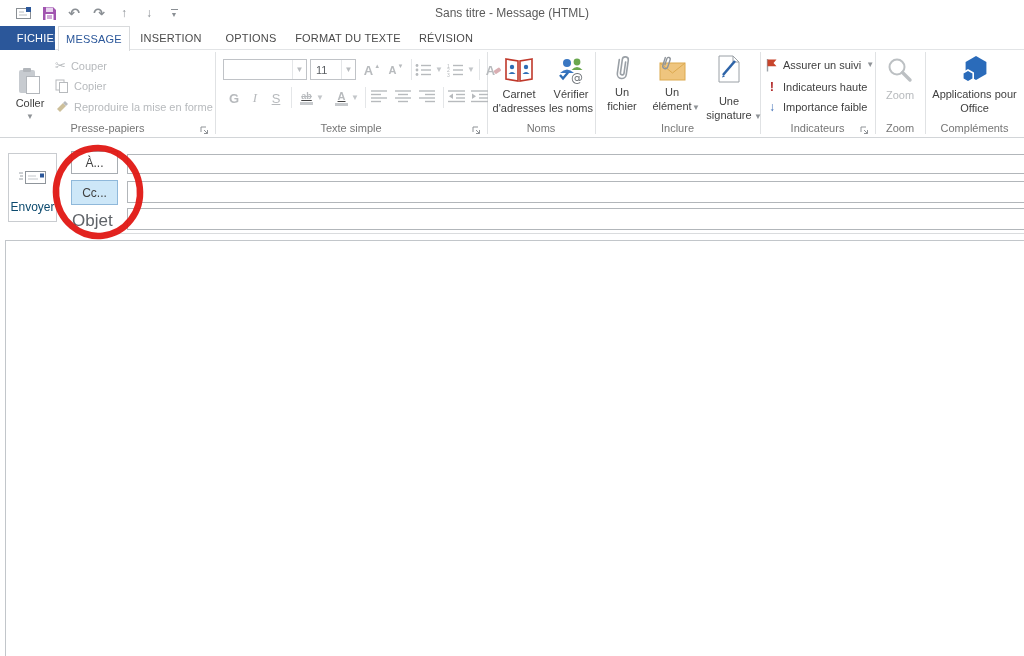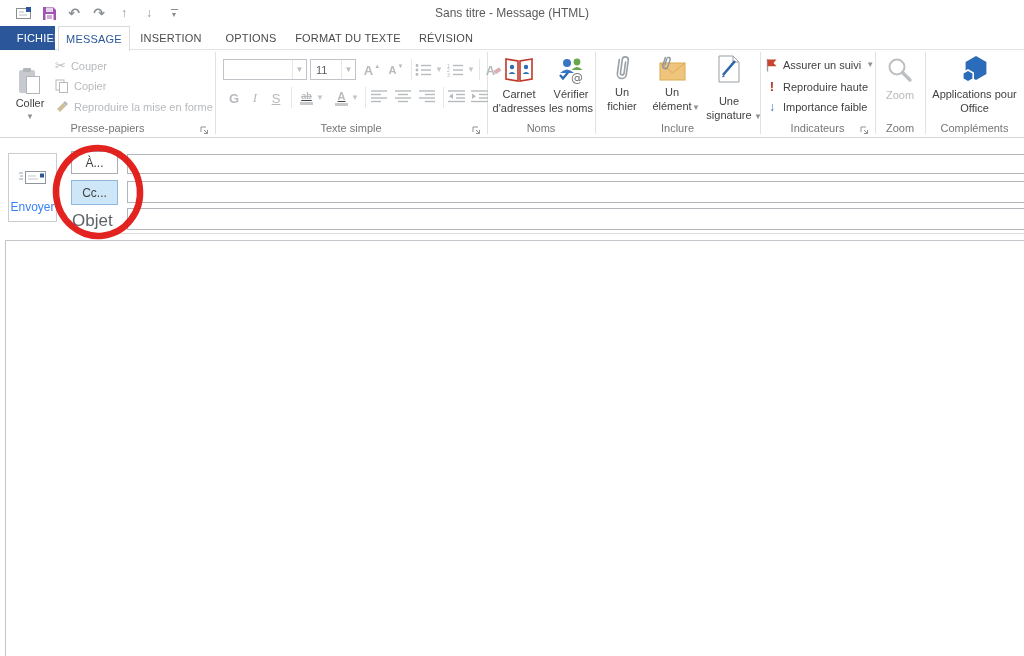--- a/index.html
+++ b/index.html
@@ -56,21 +56,21 @@
   .mini-sep{position:absolute;width:1px;top:0;height:21px;background:#e4e6e8;}
   .gi{font-size:13px;color:#b7babd;}
   .letterA{font-weight:bold;}
 
   .underbar{display:inline-block;width:13px;height:3px;background:#c7cacd;margin-top:1px;}
   .stack{display:inline-flex;flex-direction:column;align-items:center;line-height:1;text-decoration:underline;}
 
   
   .send-btn{position:absolute;left:8px;top:153px;width:49px;height:69px;border:1px solid #c9ccd0;background:#fff;
             display:flex;flex-direction:column;align-items:center;justify-content:flex-end;padding-bottom:7px;
-            font-size:12px;color:#3b82f6;cursor:default;}
+            font-size:12px;color:#0c4a6e;cursor:default;}
   .send-btn svg{position:absolute;top:14px;}
   .addr-btn{position:absolute;left:71px;width:47px;border:1px solid #a8adb2;background:#fff;display:flex;
             align-items:center;justify-content:center;font-size:12px;color:#3f3f3f;cursor:default;}
   .addr-to{top:151px;height:23px;}
   .addr-cc{top:180px;height:25px;background:#cde7f8;border-color:#8fb8da;}
   .subject-label{position:absolute;left:72px;top:211px;font-size:17px;color:#5f6368;}
   .field{position:absolute;left:127px;width:899px;border:1px solid #b2b6ba;background:#fff;font-size:12px;
          color:#333;padding:0 4px;outline:none;font-family:inherit;}
   .field-to{top:154px;height:20px;}
   .field-cc{top:181px;height:22px;}
@@ -359,21 +359,21 @@
       <div class="rib-row dark" style="left:6px;top:8px">
         <svg width="12" height="14" viewBox="0 0 12 14">
           <line x1="1.5" y1="1" x2="1.5" y2="13.5" stroke="#9aa0a6" stroke-width="1.4"></line>
           <path d="M1.5,1.5 h9 l-3,3.4 3,3.4 h-9 Z" fill="#c8452c"></path>
         </svg>
         <span>Assurer un suivi</span>
         <span class="dd">▼</span>
       </div>
       <div class="rib-row dark" style="left:6px;top:29px">
         <span style="color:#b43030;font-weight:bold;font-size:13px;width:12px;text-align:center">!</span>
-        <span>Reproduire haute</span>
+        <span>Indicateurs haute</span>
       </div>
       <div class="rib-row dark" style="left:6px;top:50px">
         <span style="color:#3b6cb4;font-weight:bold;font-size:12px;width:12px;text-align:center">↓</span>
         <span>Importance faible</span>
       </div>
       <div class="grp-label">Indicateurs</div>
       <div class="launcher" style="left:99px">
         <svg width="11" height="11" viewBox="0 0 11 11">
           <path d="M2,2 h5 M2,2 v5" stroke="#8f9397" fill="none"></path>
           <path d="M5,5 l3.5,3.5 M8.5,5 v3.5 h-3.5" stroke="#8f9397" fill="none"></path>

